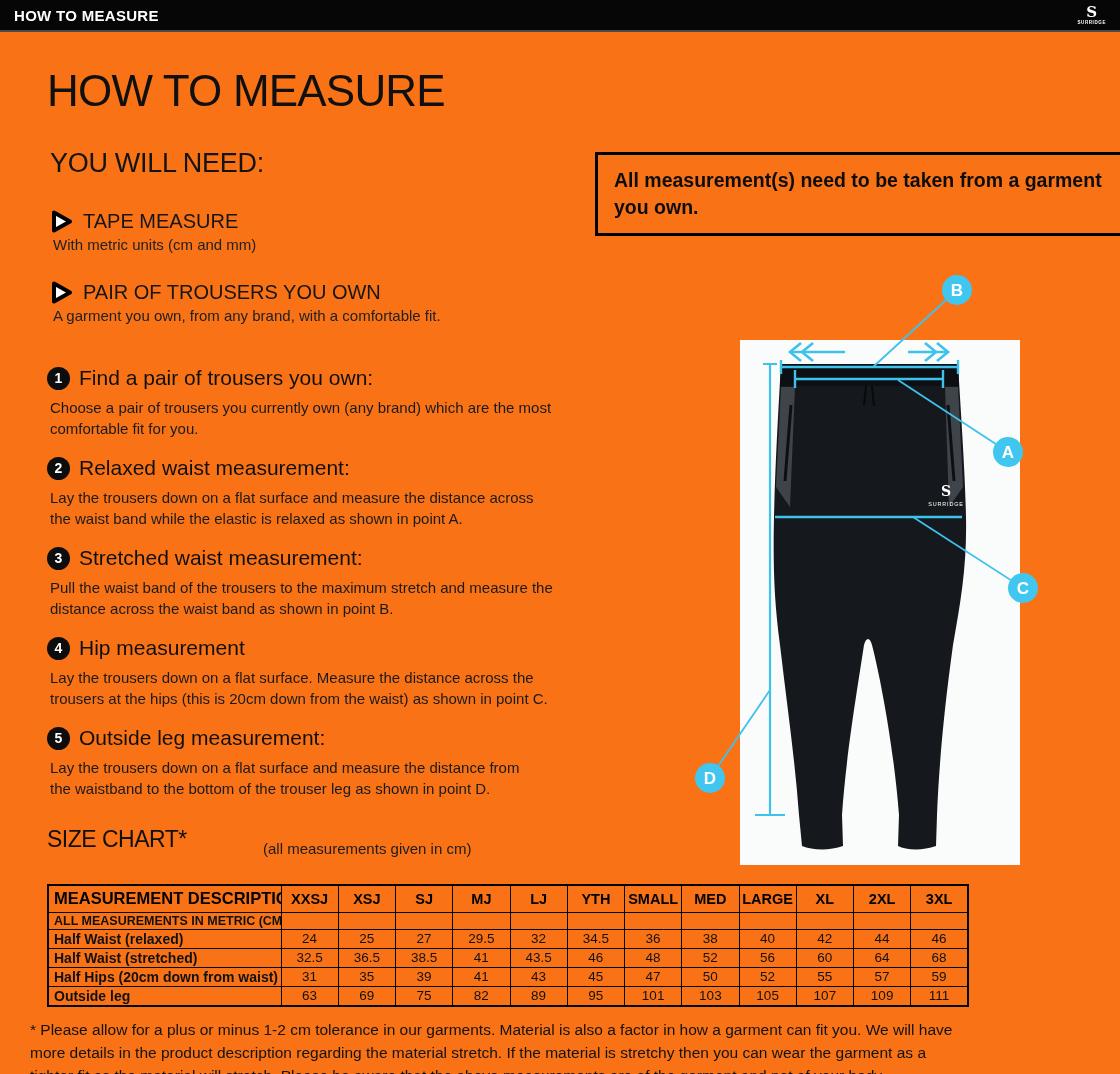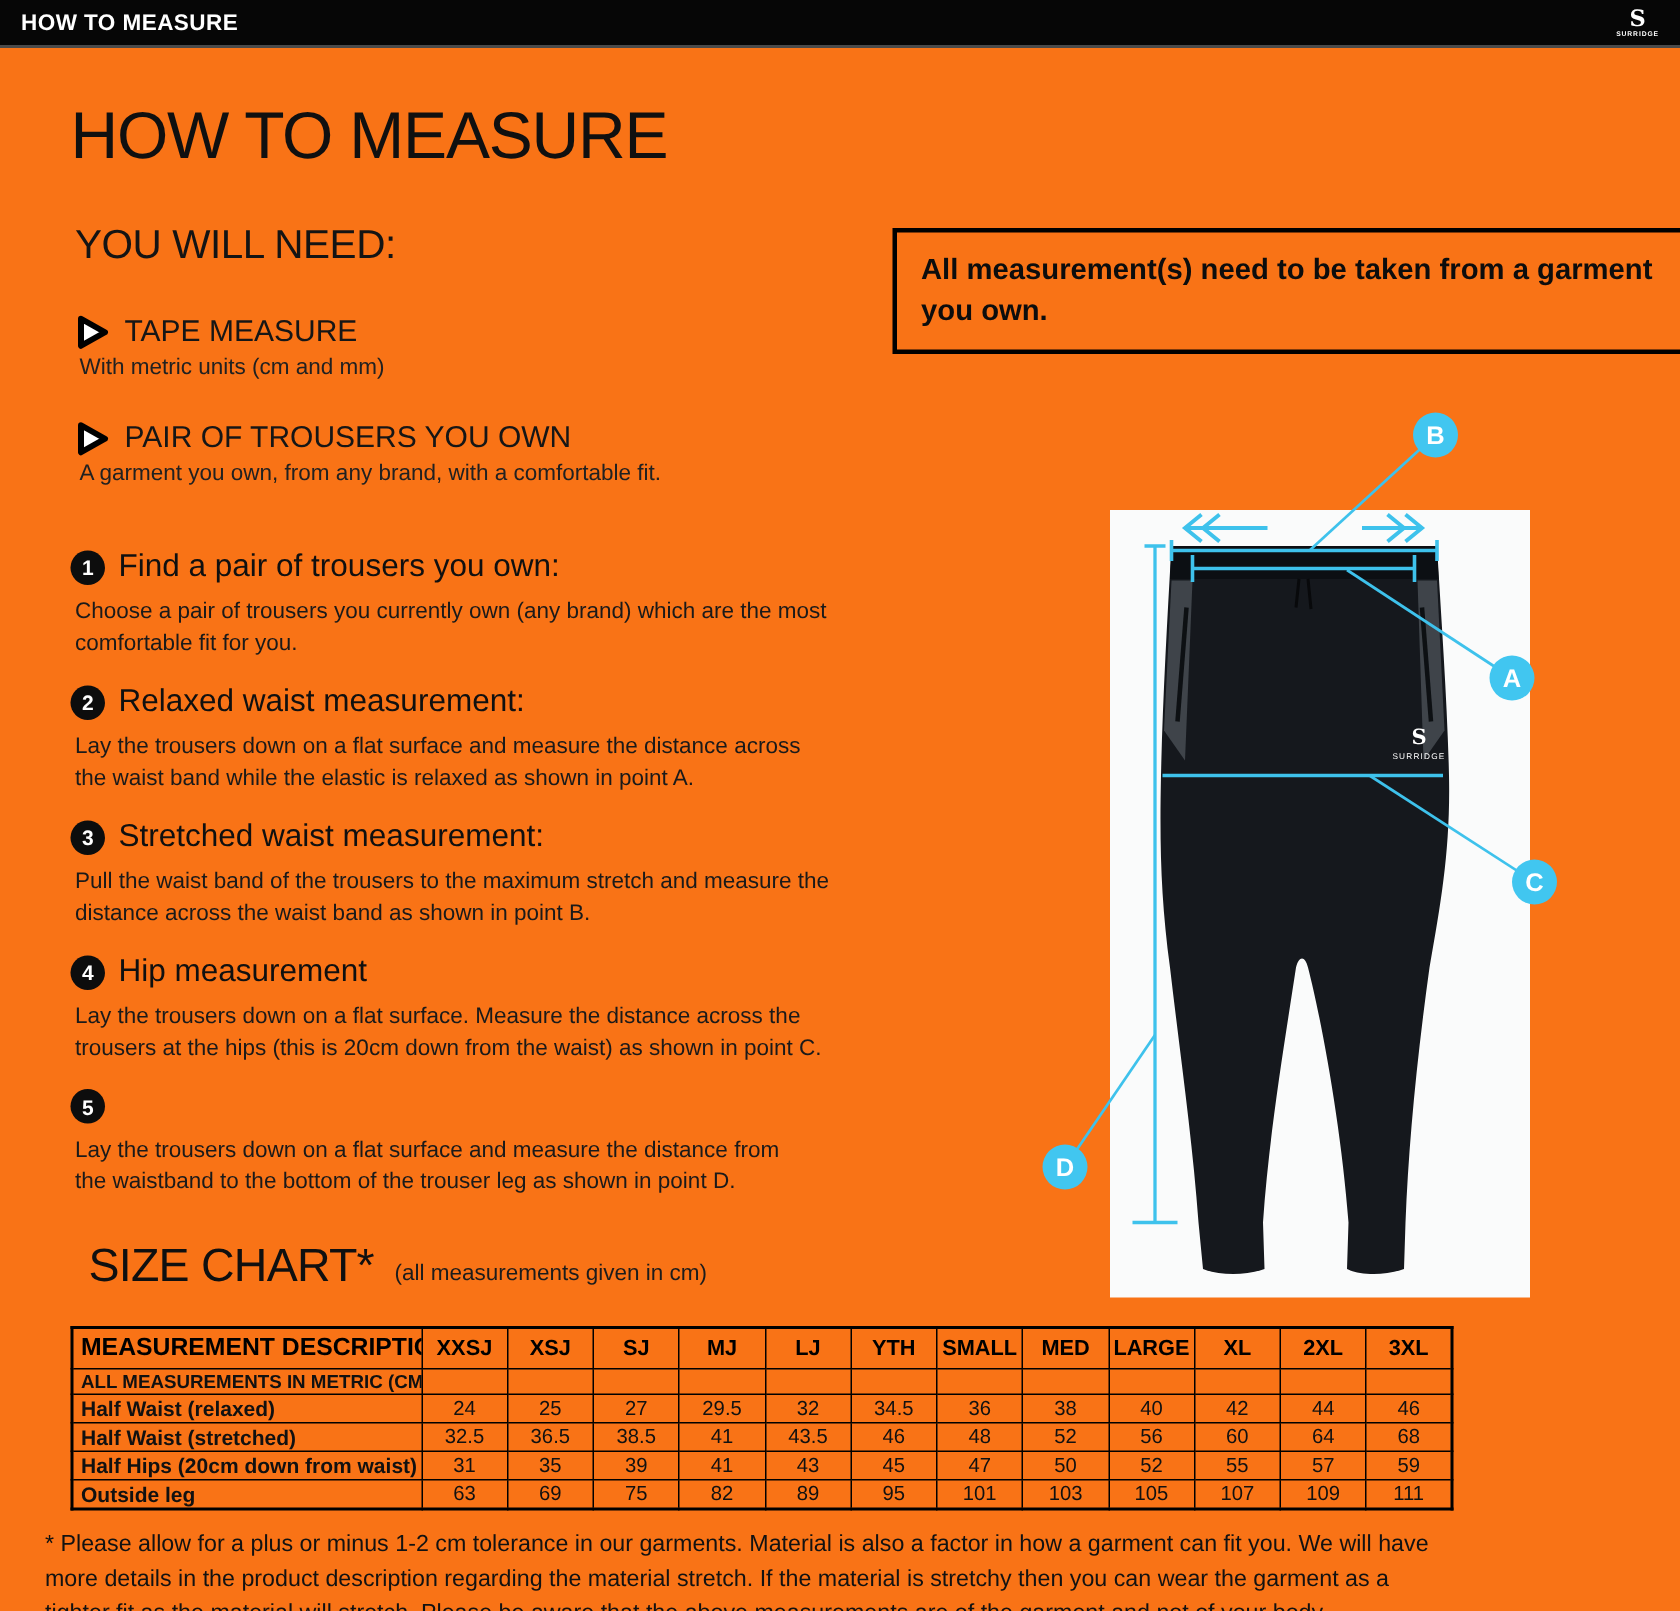--- a/index.html
+++ b/index.html
@@ -27,21 +27,21 @@
 
   .step{position:absolute;left:47px;width:545px;}
   .step-head{display:flex;align-items:center;gap:9px;}
   .step-num{width:23px;height:23px;border-radius:50%;background:#0d0d0d;color:#fff;
             display:flex;align-items:center;justify-content:center;font-size:14px;font-weight:700;flex:0 0 auto;}
   .step-title{font-size:21px;color:#101010;}
   .step-body{margin:7px 0 0 3px;font-size:15px;line-height:1.42;color:#1a1a1a;white-space:pre-line;}
 
   .figure{position:absolute;left:690px;top:255px;width:400px;height:620px;}
 
-  .sc-head{position:absolute;left:47px;top:826px;font-size:31px;letter-spacing:-.5px;color:#101010;margin-left:12px;}
+  .sc-head{position:absolute;left:47px;top:826px;font-size:23px;letter-spacing:-.5px;color:#101010;}
   .sc-sub{position:absolute;left:263px;top:840px;font-size:15px;color:#1c1c1c;}
 
   table.size-table{position:absolute;left:47px;top:884px;width:922px;border-collapse:collapse;
                    table-layout:fixed;border:2px solid #000;}
   .size-table th,.size-table td{border:1.5px solid #000;overflow:hidden;white-space:nowrap;padding:0;}
   .size-table .r-head{height:27px;}
   .size-table .r-metric{height:17px;}
   .size-table .r-data{height:19px;margin-top:12px;}
   th.desc{text-align:left;padding:1px 5px;font-size:16.5px;color:#000;}
   th.size{font-size:14.5px;text-align:center;color:#000;}
@@ -123,20 +123,21 @@
       <span class="step-num">4</span>
       <span class="step-title">Hip measurement</span>
     </div>
     <div class="step-body">Lay the trousers down on a flat surface. Measure the distance across the
 trousers at the hips (this is 20cm down from the waist)  as shown in point C.</div>
   </div>
 
   <div class="step" style="top:726px;">
     <div class="step-head">
       <span class="step-num">5</span>
+      <span class="step-title">Outside leg measurement:</span>
     </div>
     <div class="step-body">Lay the trousers down on a flat surface and measure the distance from
 the waistband to the bottom of the trouser  leg as shown in point D.</div>
   </div>
 
   <div class="figure">
     <svg width="400" height="620" viewBox="0 0 400 620">
 
       <rect x="50" y="85" width="280" height="525" fill="#fafbfb"></rect>
 

